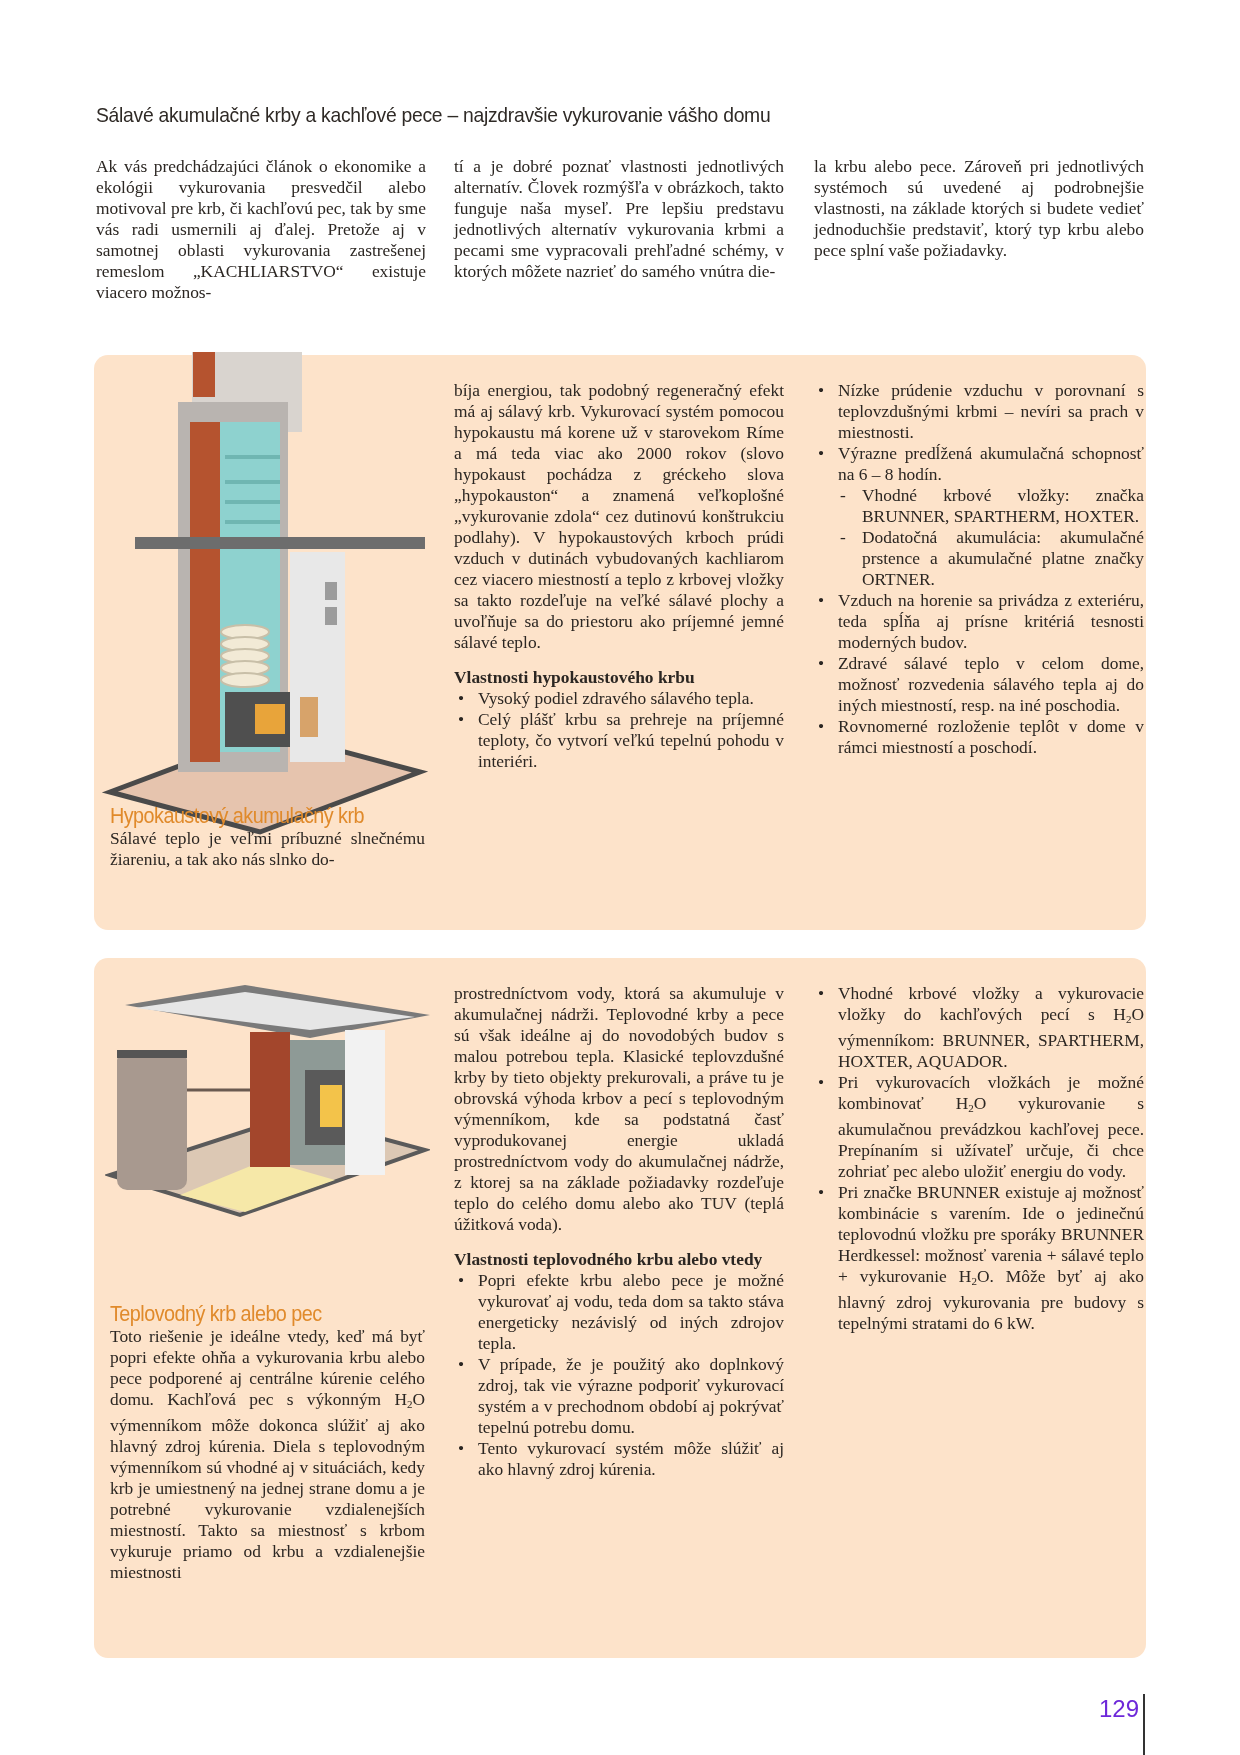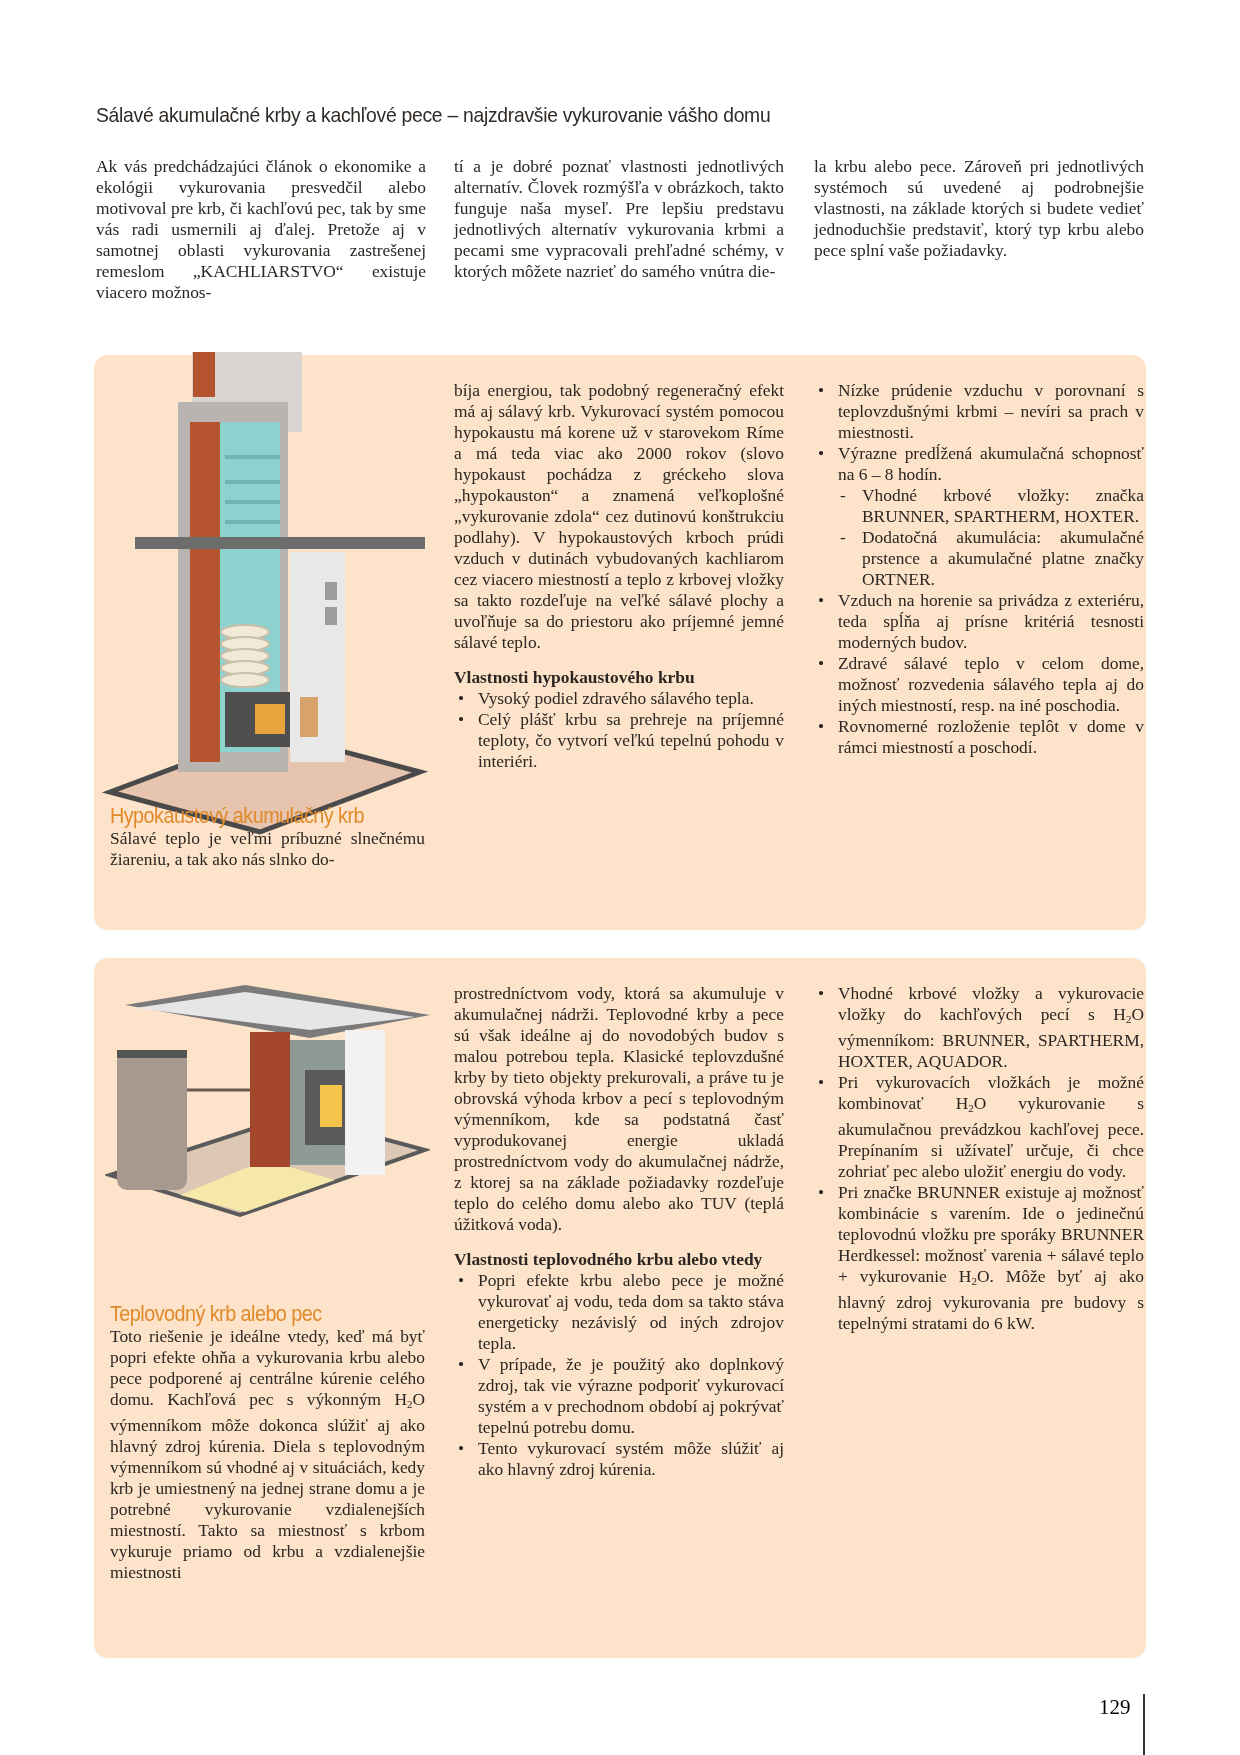--- a/index.html
+++ b/index.html
@@ -15,22 +15,22 @@
   .subhead { font-family:"Liberation Sans","DejaVu Sans",sans-serif; color:#e08a2b; font-size:22px;
              letter-spacing:-0.6px; transform:scaleX(0.9); transform-origin:left; white-space:nowrap; margin-bottom:2px; }
   .bold { font-weight:bold; margin-top:14px; }
   ul.bul { margin:0; padding:0; list-style:none; }
   ul.bul > li { position:relative; padding-left:24px; }
   ul.bul > li::before { content:"•"; position:absolute; left:4px; }
   ul.dash { margin:0; padding:0; list-style:none; }
   ul.dash > li { position:relative; padding-left:24px; }
   ul.dash > li::before { content:"-"; position:absolute; left:2px; }
   sub { font-size:11px; vertical-align:-3px; }
-  .pagenum { position:absolute; left:1099px; top:1695px; font-family:Liberation Serif, serif;
-             font-size:21px; color:#000000; }
+  .pagenum { position:absolute; left:1099px; top:1695px; font-family:Liberation Sans, sans-serif;
+             font-size:24px; color:#6d28d9; }
   .pagerule { position:absolute; left:1143px; top:1694px; width:2px; height:61px; background:#333; }
   .illus { position:absolute; }
 </style>
 </head>
 <body>
 
 <div class="title">Sálavé akumulačné krby a kachľové pece – najzdravšie vykurovanie vášho domu</div>
 
 <div class="intro">
   <div class="col" style="left:96px;">Ak vás predchádzajúci článok o ekonomike a ekológii vykurovania presvedčil alebo motivoval pre krb, či kachľovú pec, tak by sme vás radi usmernili aj ďalej. Pretože aj v samotnej oblasti vykurovania zastrešenej remeslom „KACHLIARSTVO“ existuje viacero možnos-</div>

